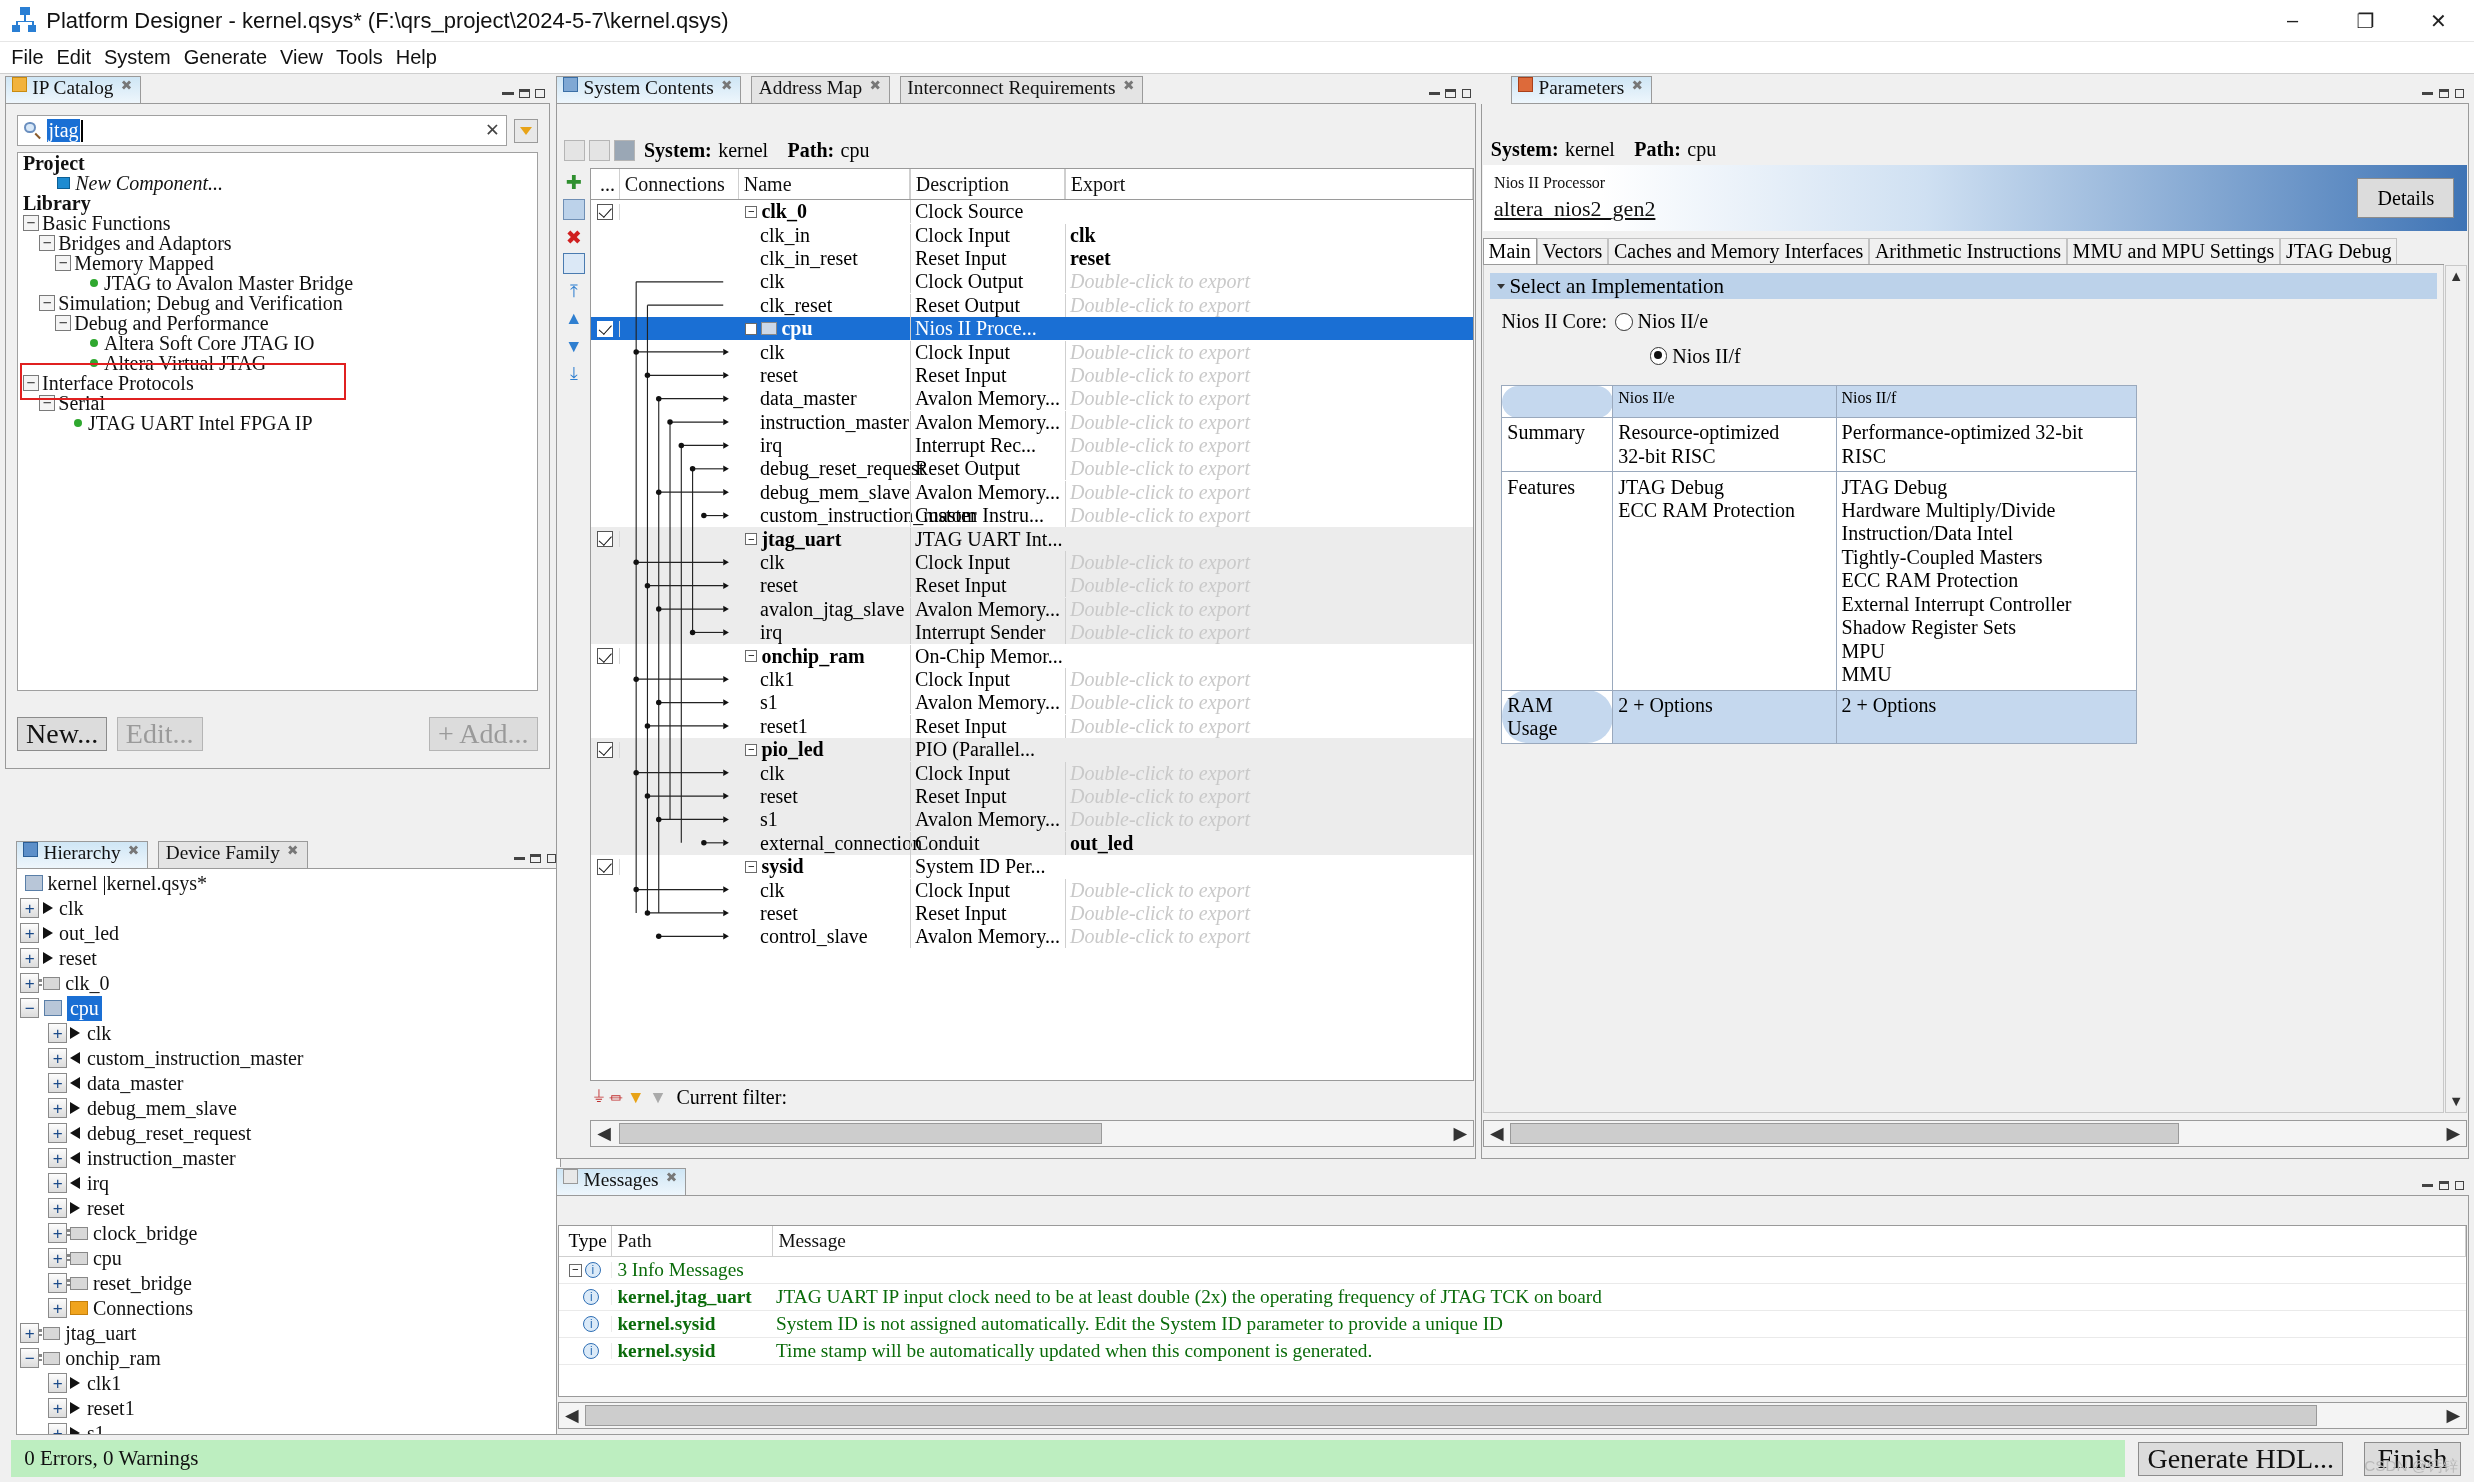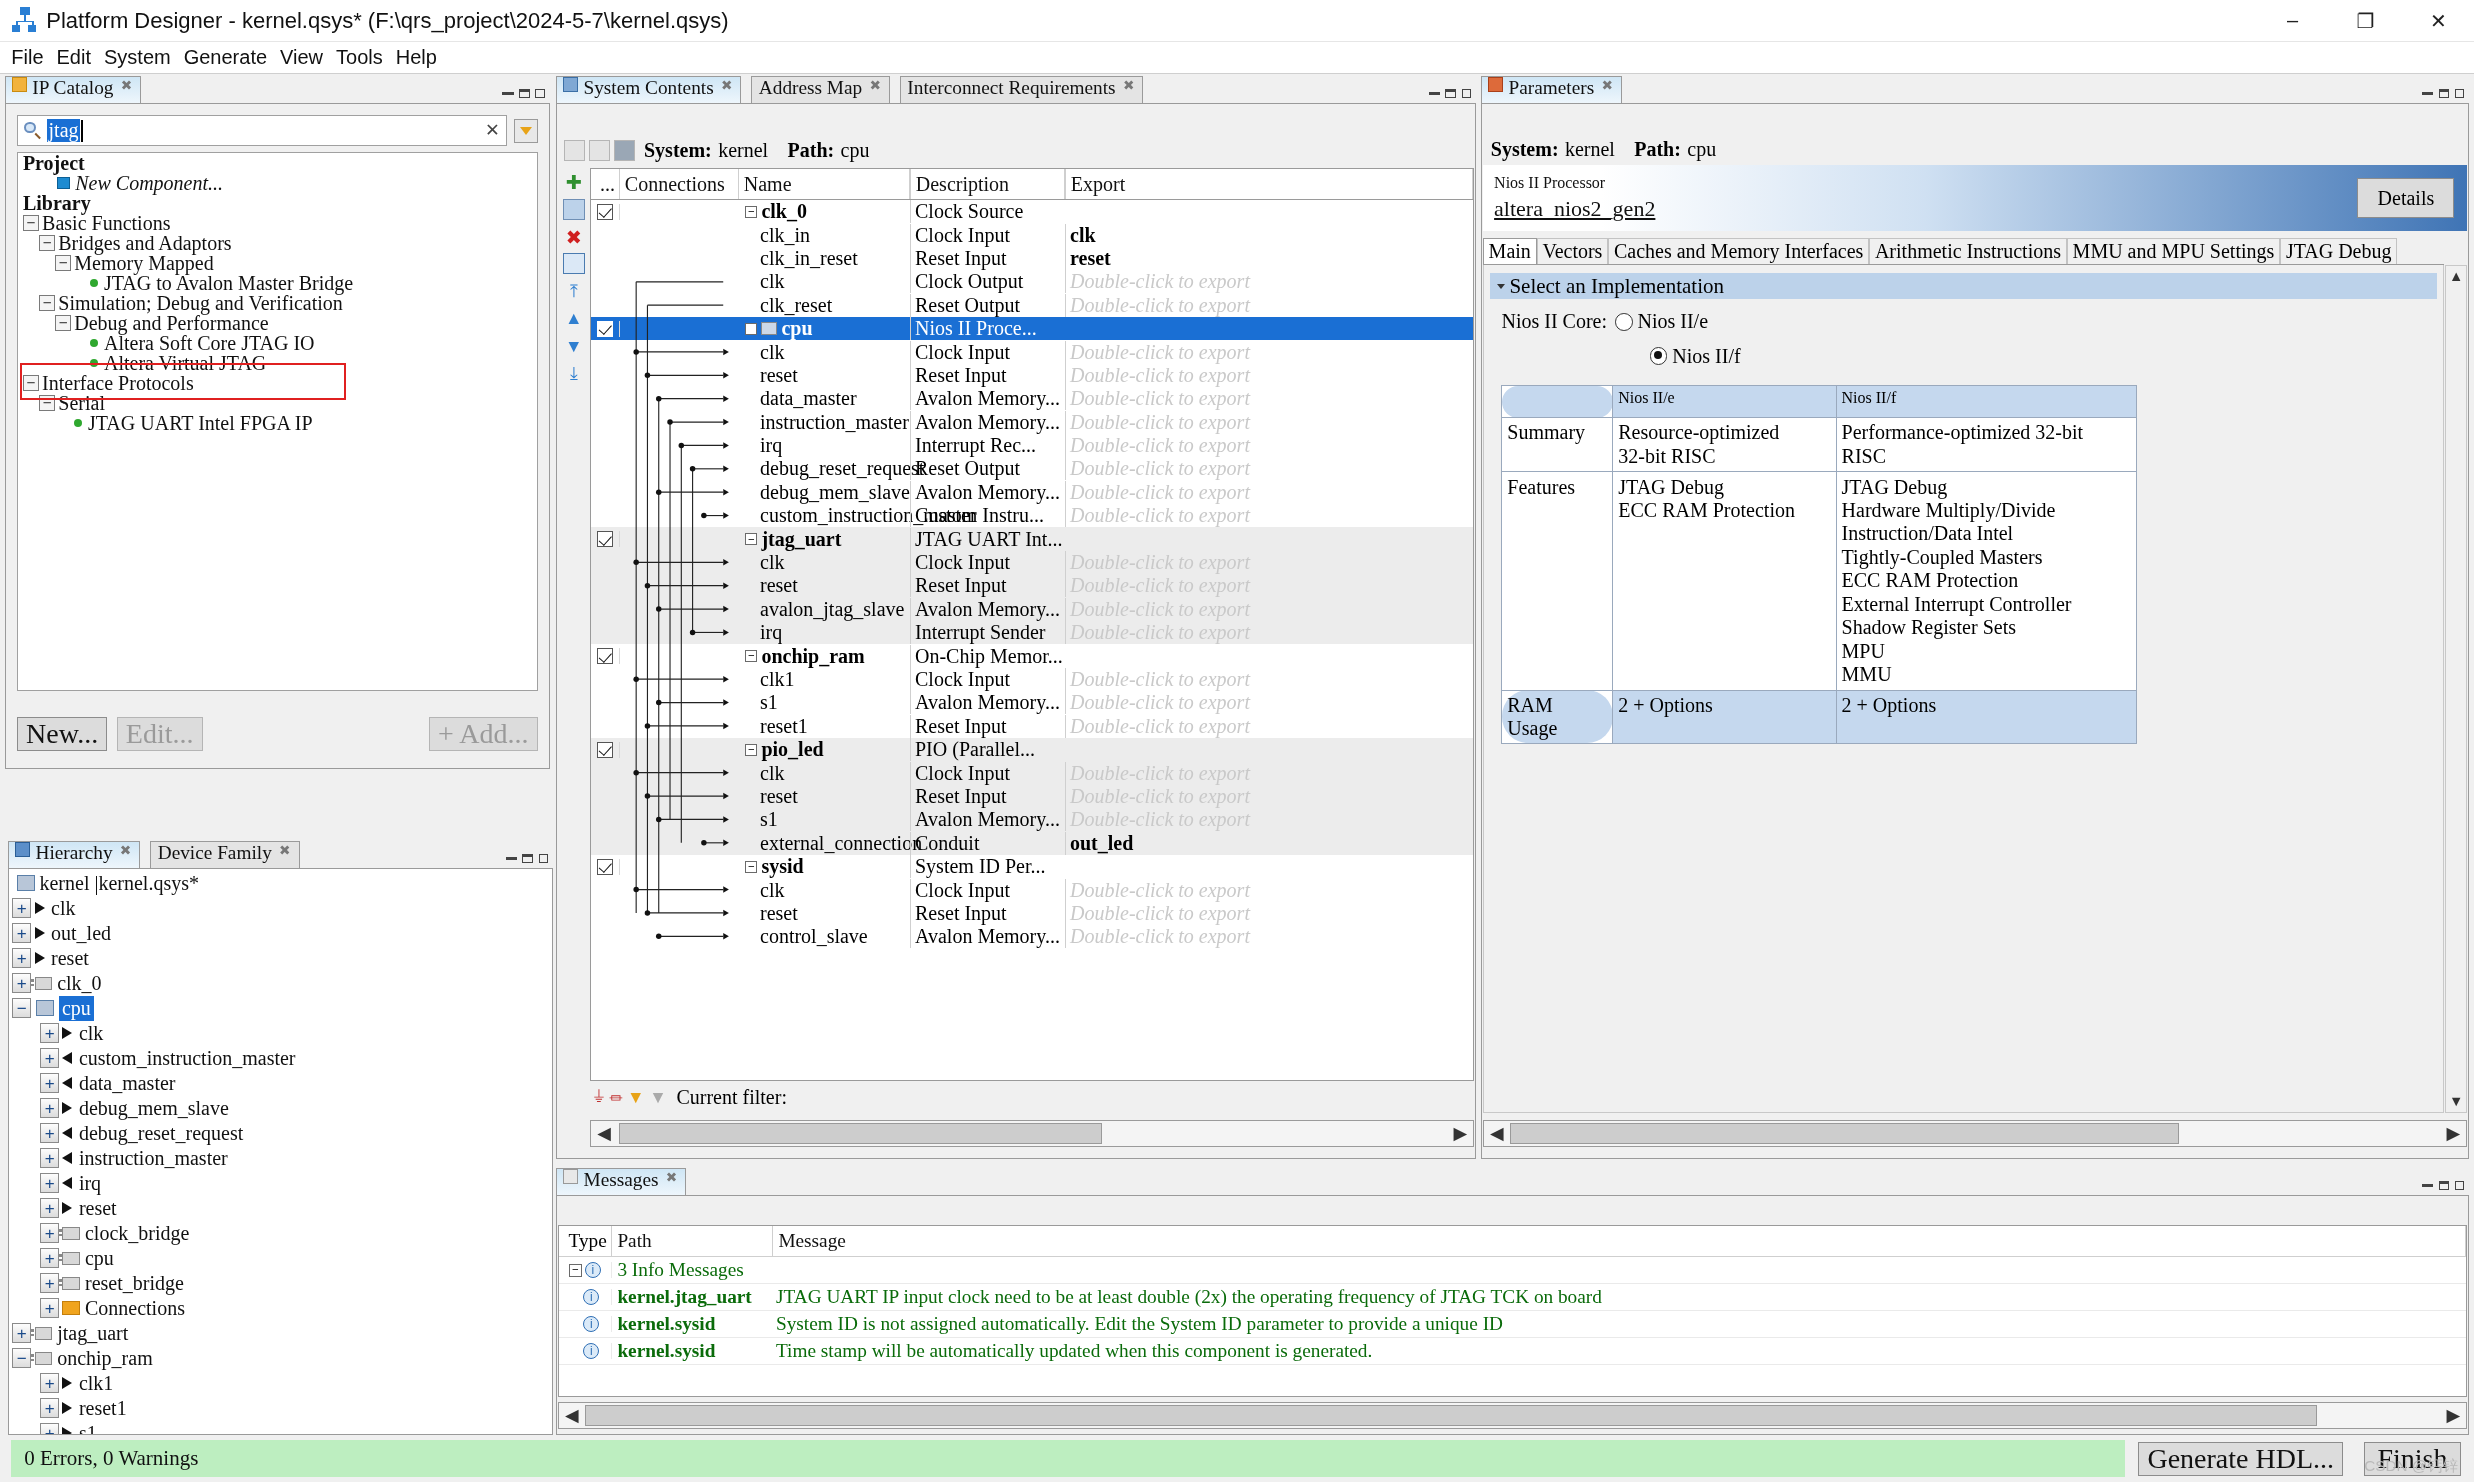--- a/index.html
+++ b/index.html
@@ -96,21 +96,21 @@
   .btn {
     height:34px; min-width:84px; background:#dcdcdc; border:0.8px solid #8c8c8c;
     display:inline-flex; align-items:center; justify-content:center; font-size:28px;
     color:#111; font-family:"Liberation Serif", serif; padding:0 8px;
   }
   .btn.disabled { color:#9a9a9a; border-color:#b5b5b5; }
   .btn + .btn { margin-left:9.7px; }
   #addbtn { margin-left:auto; }
 
   
-  #hier { left:8px; top:765px; bottom:0; width:545px; }
+  #hier { left:16px; top:765px; bottom:0; width:545px; }
   #hiertree { position:absolute; top:0; left:0; right:0; bottom:0; background:#fff; overflow:hidden; padding-top:1.6px;}
   .hrow { height:25px; display:flex; align-items:center; font-size:20px; color:#111; white-space:nowrap; line-height:25px;}
   .hexp { width:19.3px;height:19.3px;border:0.8px solid #8a8a8a;background:linear-gradient(#fdfdfd,#dcdcdc);
           display:inline-flex;align-items:center;justify-content:center;font-size:17px;color:#1a4a8a;flex:none;
           font-family:"Liberation Sans", sans-serif; line-height:1;}
   .hspacer { flex:none; }
   .ico-sys { width:17.7px;height:16px;flex:none;margin:0 4.8px; position:relative;}
   .ico-port { width:0;height:0;border-left:10.5px solid #111;border-top:6.4px solid transparent;border-bottom:6.4px solid transparent;flex:none;margin:0 6.4px 0 3.2px;}
   .ico-portl { width:0;height:0;border-right:10.5px solid #111;border-top:6.4px solid transparent;border-bottom:6.4px solid transparent;flex:none;margin:0 6.4px 0 3.2px;}
   .ico-mod { width:17.7px;height:13px;flex:none;margin:0 4.8px 0 3.2px; border:1.6px solid #888; background:#d8d8d8; position:relative;}
@@ -155,21 +155,21 @@
         font-family:"Liberation Sans",sans-serif;}
   .modico { width:16px;height:13px;flex:none;margin-right:4px;border:0.8px solid #888;background:#ccd8e8;}
   #scfilter { position:absolute; left:33px; right:0.8px; bottom:45px; height:32px; display:flex; align-items:center;
               font-size:20px; gap:4.8px; padding-left:3.2px;}
   #schbar { position:absolute; left:33px; right:0.8px; bottom:11.3px; height:27px; border:0.8px solid #9a9a9a;
             background:#f4f4f4; display:flex; align-items:center;}
   #schbar .arw { width:26px;height:26px; display:flex;align-items:center;justify-content:center;font-size:17.7px;color:#333;}
   #schbar .thumb { height:21px; background:#cdcdcd; border:0.8px solid #9a9a9a; margin-left:1.6px; }
 
   
-  #param { left:1481px; right:4.8px; top:0; height:1084px; }
+  #param { left:1481px; right:4.8px; top:0; height:1084px;padding-left:30px; }
   #pinfo { position:absolute; top:29px; left:0.8px; right:0.8px; height:32px; display:flex; align-items:center;
            font-size:20px; padding-left:8px; background:#f0f0f0;}
   #pbanner { position:absolute; top:61px; left:0.8px; right:0.8px; height:66px;
              background:linear-gradient(90deg,#ffffff 0%,#ffffff 12%,#cfe0f2 45%,#3f74b5 100%);
              display:flex; align-items:center; padding-left:11.3px;}
   #pbanner .l1 { font-size:16px; color:#111; }
   #pbanner .l2 { font-size:22px; color:#111; margin-top:3.2px;text-decoration:underline;}
   #detailsbtn { position:absolute; right:13px; top:13px; height:40px; width:97px; background:#dcdcdc;
     border:0.8px solid #8c8c8c; display:flex;align-items:center;justify-content:center; font-size:20px;}
   #ptabs { position:absolute; top:134px; left:0.8px; right:24px; height:27px; display:flex; align-items:flex-end;

